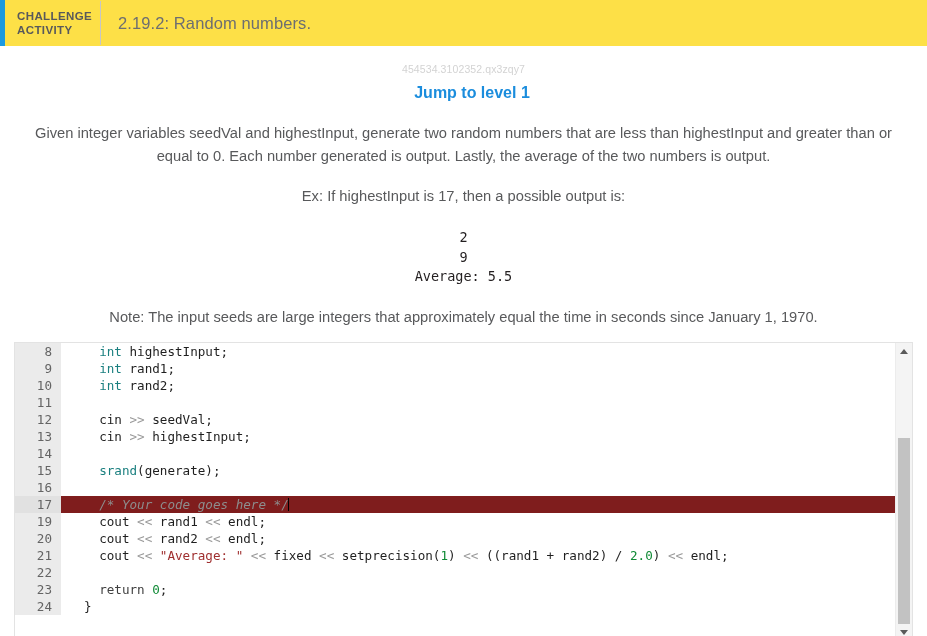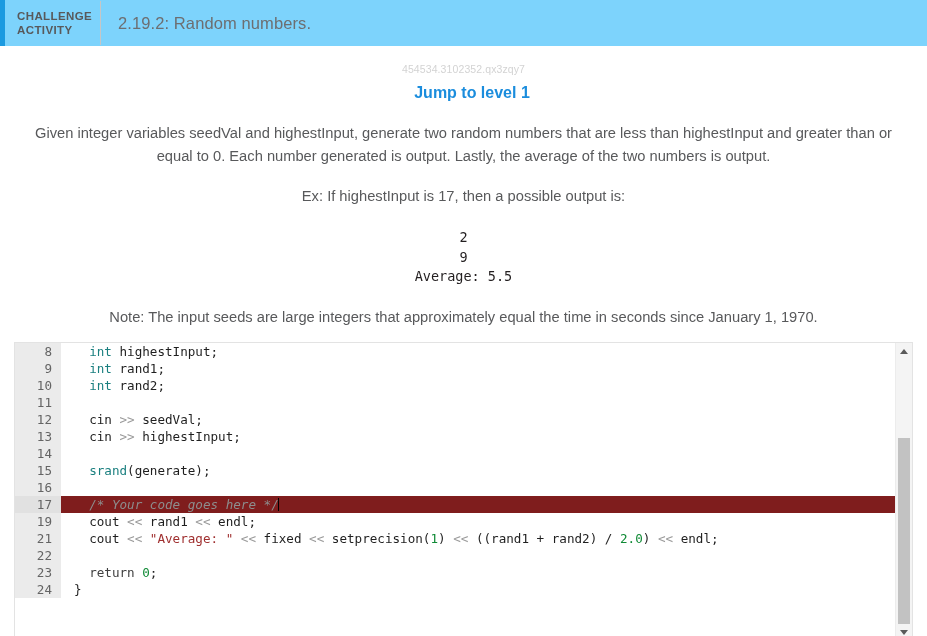--- a/index.html
+++ b/index.html
@@ -14,21 +14,21 @@
     overflow: hidden;
     font-family: "Liberation Sans", sans-serif;
     color: #3c4043;
     position: relative;
   }
 
   
   .ca-header {
     position: relative;
     height: 46px;
-    background: #7dd3fc;
+    background: #fde047;
     display: flex;
     align-items: center;
     box-sizing: border-box;
   }
   .ca-accent {
     position: absolute;
     left: 0;
     top: 0;
     width: 5px;
     height: 46px;
@@ -137,21 +137,21 @@
     background: #ebebeb;
     color: #646464;
     text-align: right;
     padding-right: 9px;
     box-sizing: border-box;
     user-select: none;
   }
   .code-line.active .gutter { background: #e1e1e1; }
   .code-text {
     flex: 1;
-    padding-left: 13px;
+    padding-left: 23px;
     color: #1f1f1f;
     box-sizing: border-box;
   }
 
   
   .t-kw   { color: #1a7f7f; }          
   .t-ctl  { color: #404040; }          
   .t-str  { color: #a03030; }          
   .t-num  { color: #0f8a35; }          
   .t-op   { color: #9a9a9a; }          
@@ -241,20 +241,21 @@
       <div class="code-line"><div class="gutter">9</div><div class="code-text">  <span class="t-kw">int</span><span class="t-pl"> rand1;</span></div></div>
       <div class="code-line"><div class="gutter">10</div><div class="code-text">  <span class="t-kw">int</span><span class="t-pl"> rand2;</span></div></div>
       <div class="code-line"><div class="gutter">11</div><div class="code-text">  </div></div>
       <div class="code-line"><div class="gutter">12</div><div class="code-text">  <span class="t-pl">cin </span><span class="t-op">&gt;&gt;</span><span class="t-pl"> seedVal;</span></div></div>
       <div class="code-line"><div class="gutter">13</div><div class="code-text">  <span class="t-pl">cin </span><span class="t-op">&gt;&gt;</span><span class="t-pl"> highestInput;</span></div></div>
       <div class="code-line"><div class="gutter">14</div><div class="code-text">  </div></div>
       <div class="code-line"><div class="gutter">15</div><div class="code-text">  <span class="t-kw">srand</span><span class="t-pl">(generate);</span></div></div>
       <div class="code-line"><div class="gutter">16</div><div class="code-text">  </div></div>
       <div class="code-line active"><div class="gutter">17</div><div class="code-text">  <span class="t-cmt">/* Your code goes here */</span><span class="caret"></span></div></div>
       <div class="code-line"><div class="gutter">19</div><div class="code-text">  <span class="t-pl">cout </span><span class="t-op">&lt;&lt;</span><span class="t-pl"> rand1 </span><span class="t-op">&lt;&lt;</span><span class="t-pl"> endl;</span></div></div>
+      <div class="code-line"><div class="gutter">20</div><div class="code-text">  <span class="t-pl">cout </span><span class="t-op">&lt;&lt;</span><span class="t-pl"> rand2 </span><span class="t-op">&lt;&lt;</span><span class="t-pl"> endl;</span></div></div>
       <div class="code-line"><div class="gutter">21</div><div class="code-text">  <span class="t-pl">cout </span><span class="t-op">&lt;&lt;</span><span class="t-pl"> </span><span class="t-str">"Average: "</span><span class="t-pl"> </span><span class="t-op">&lt;&lt;</span><span class="t-pl"> fixed </span><span class="t-op">&lt;&lt;</span><span class="t-pl"> setprecision(</span><span class="t-num">1</span><span class="t-pl">) </span><span class="t-op">&lt;&lt;</span><span class="t-pl"> ((rand1 + rand2) / </span><span class="t-num">2.0</span><span class="t-pl">) </span><span class="t-op">&lt;&lt;</span><span class="t-pl"> endl;</span></div></div>
       <div class="code-line"><div class="gutter">22</div><div class="code-text">  </div></div>
       <div class="code-line"><div class="gutter">23</div><div class="code-text">  <span class="t-ctl">return</span><span class="t-pl"> </span><span class="t-num">0</span><span class="t-pl">;</span></div></div>
       <div class="code-line"><div class="gutter">24</div><div class="code-text"><span class="t-pl">}</span></div></div>
     </div>
 
   <div class="vscroll">
     <div class="vscroll-btn up">
       <span class="arrow up"></span>
     </div>

